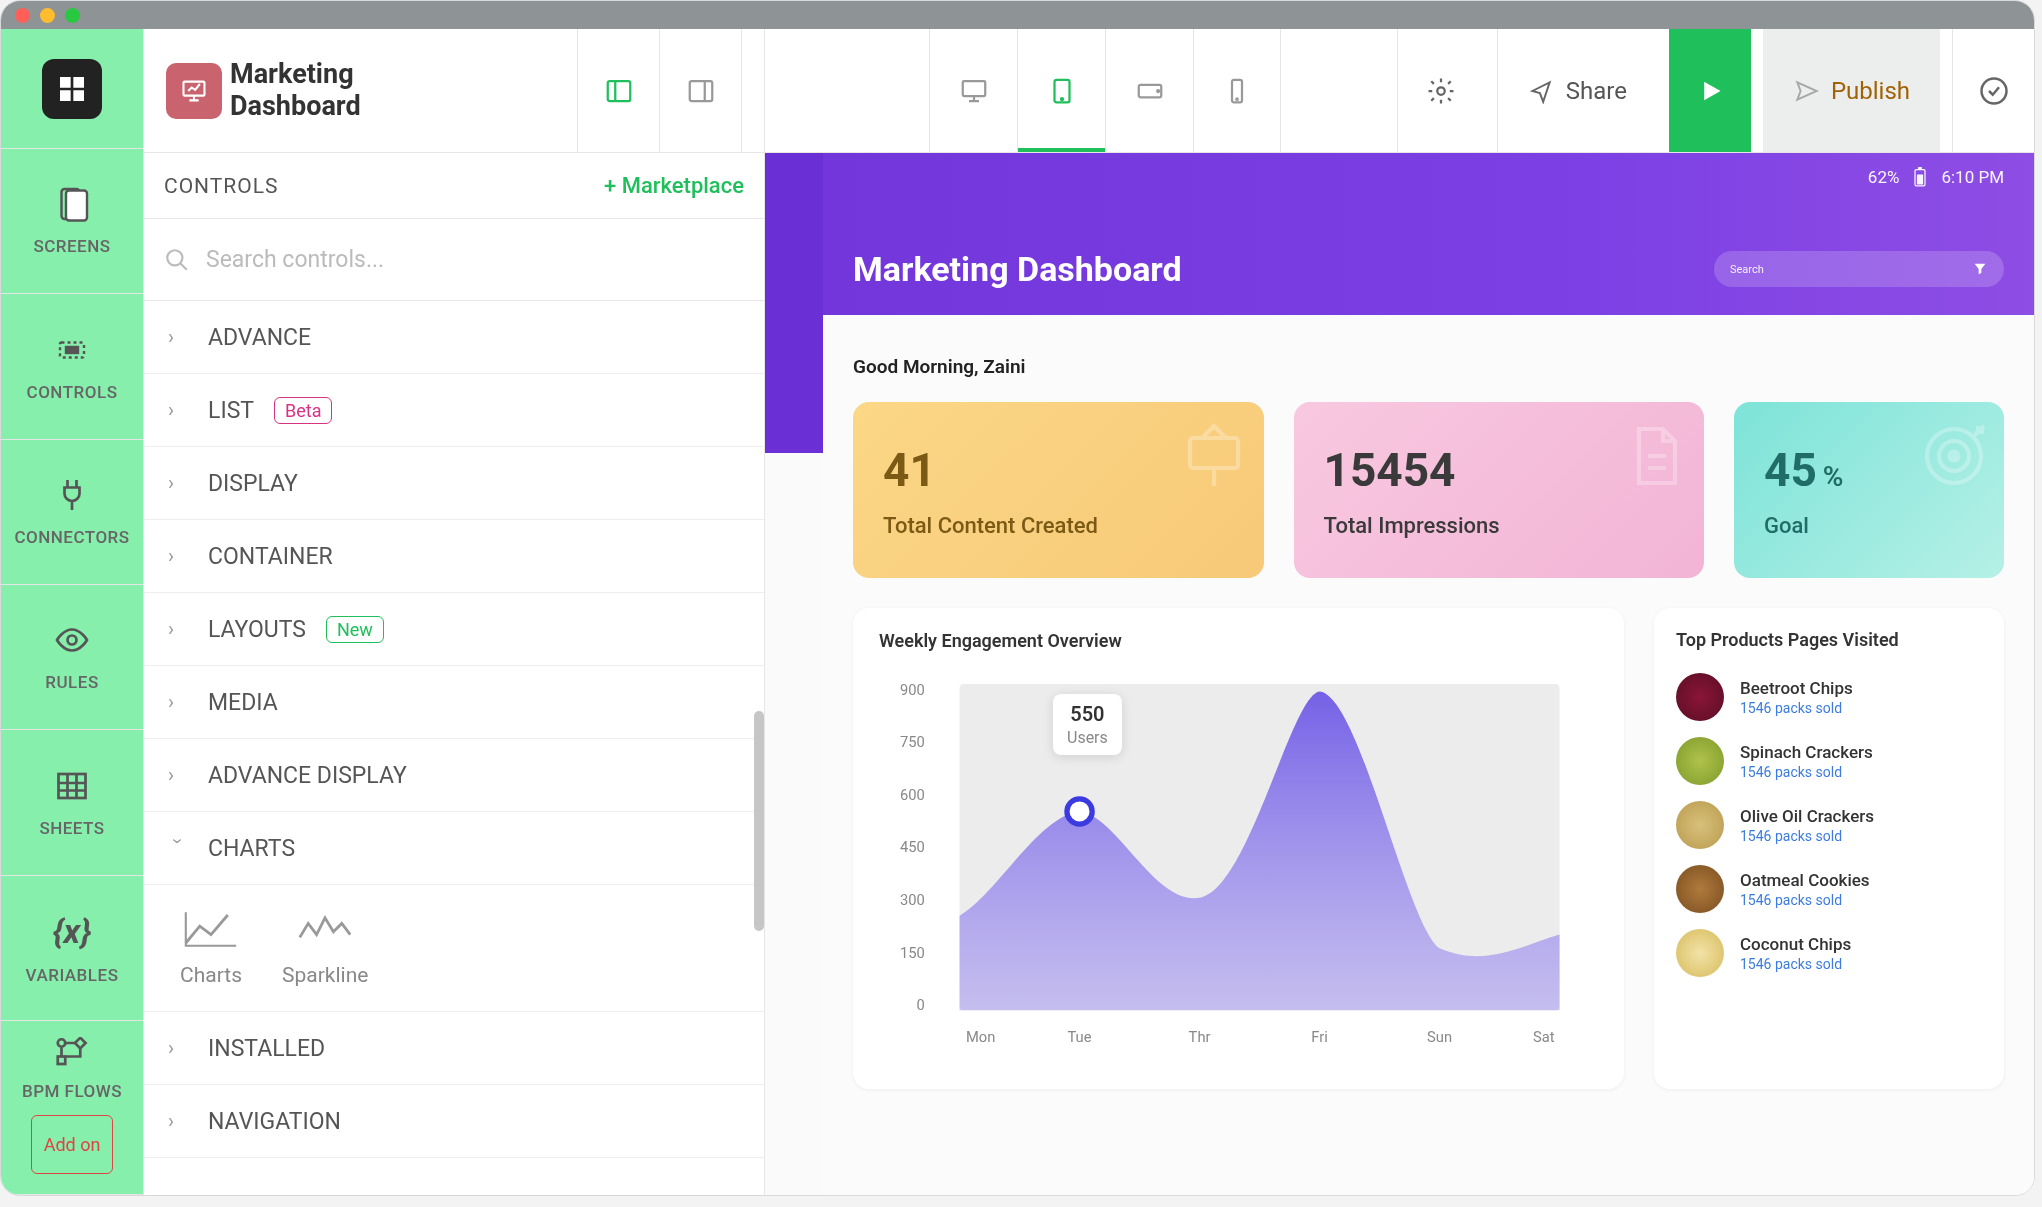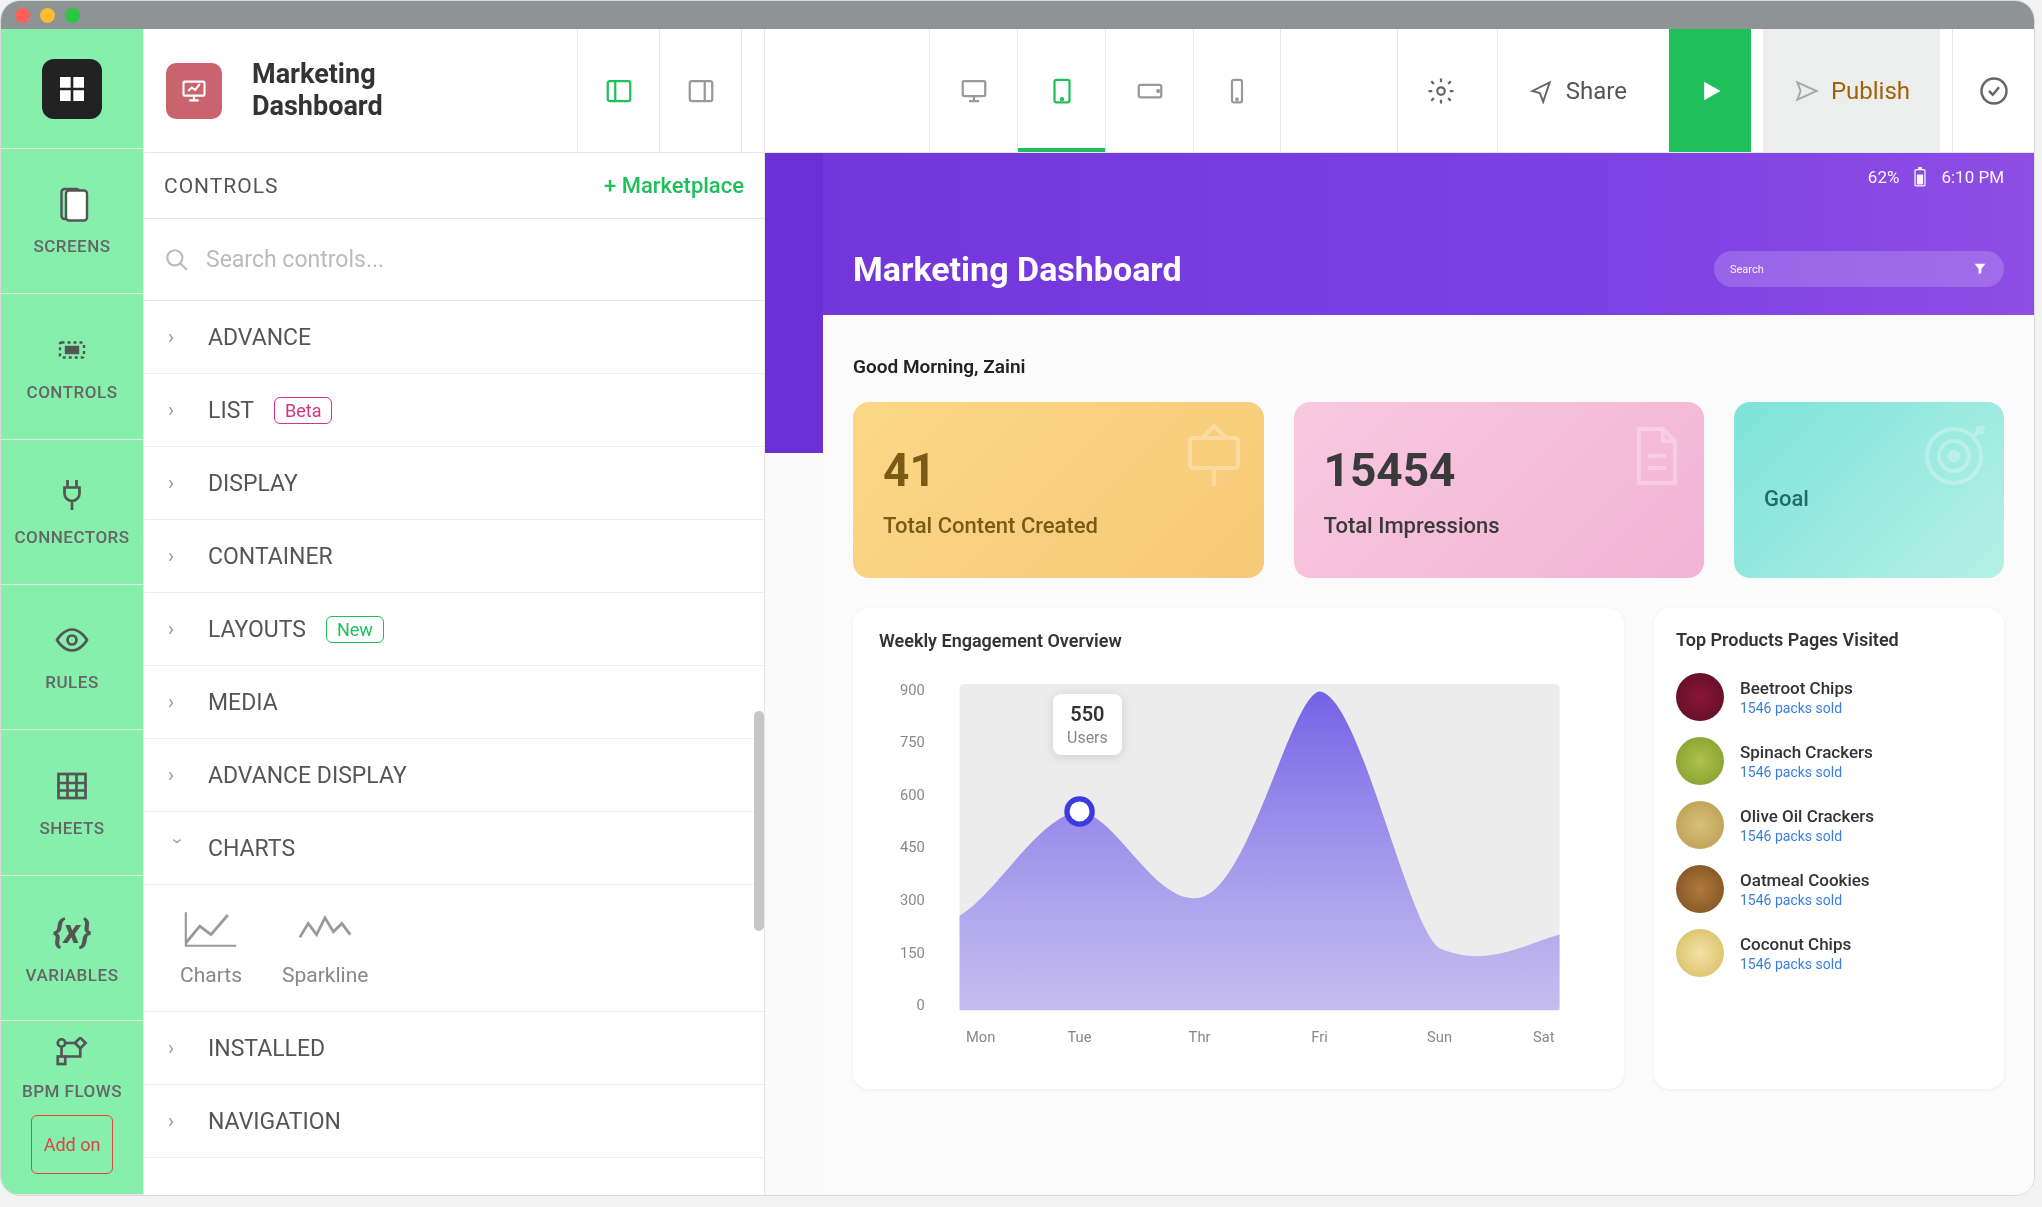--- a/index.html
+++ b/index.html
@@ -64,21 +64,21 @@
 .panel {
   width: 621px;
   background: #fff;
   border-right: 1px solid #e6e6e6;
   display: flex;
   flex-direction: column;
 }
 .panel-head {
   height: 124px;
   border-bottom: 1px solid #e6e6e6;
-  display: flex; align-items: center; gap: 30px; padding: 0 22px;
+  display: flex; align-items: center; gap: 8px; padding: 0 22px;
 }
 .app-icon {
   width: 56px; height: 56px; border-radius: 10px; background: #c9646e;
   display:flex;align-items:center;justify-content:center;color:#fff;font-size:24px;
 }
 .app-title { font-size: 27px; font-weight: 700; color: #333; line-height: 1.15; }
 .panel-head .spacer { flex: 1; }
 .layout-toggle {
   display: flex; gap: 0; border-left: 1px solid #e6e6e6; height: 100%; align-items:center;
 }
@@ -512,20 +512,23 @@
               </div>
               <div class="stat-card c2">
                 <div class="stat-val">15454</div>
                 <div class="stat-lbl">Total Impressions</div>
                 <svg class="bg-ico" width="72" height="72" viewBox="0 0 24 24" fill="none" stroke="#fff" stroke-width="1.4">
                     <path d="M7 3h8l4 4v14H7z"></path>
                     <path d="M15 3v4h4M10 12h6M10 16h6"></path>
                   </svg>
               </div>
               <div class="stat-card c3">
+                <div class="stat-val">
+                  <span>45</span><span class="unit">%</span>
+                </div>
                 <div class="stat-lbl">Goal</div>
                 <svg class="bg-ico" width="72" height="72" viewBox="0 0 24 24" fill="none" stroke="#fff" stroke-width="1.4">
                     <circle cx="12" cy="12" r="9"></circle>
                     <circle cx="12" cy="12" r="5"></circle>
                     <circle cx="12" cy="12" r="1.5" fill="#fff"></circle>
                     <path d="M18 6l4-4M20 4l2 0M20 4l0-2"></path>
                   </svg>
               </div>
             </div>
 

